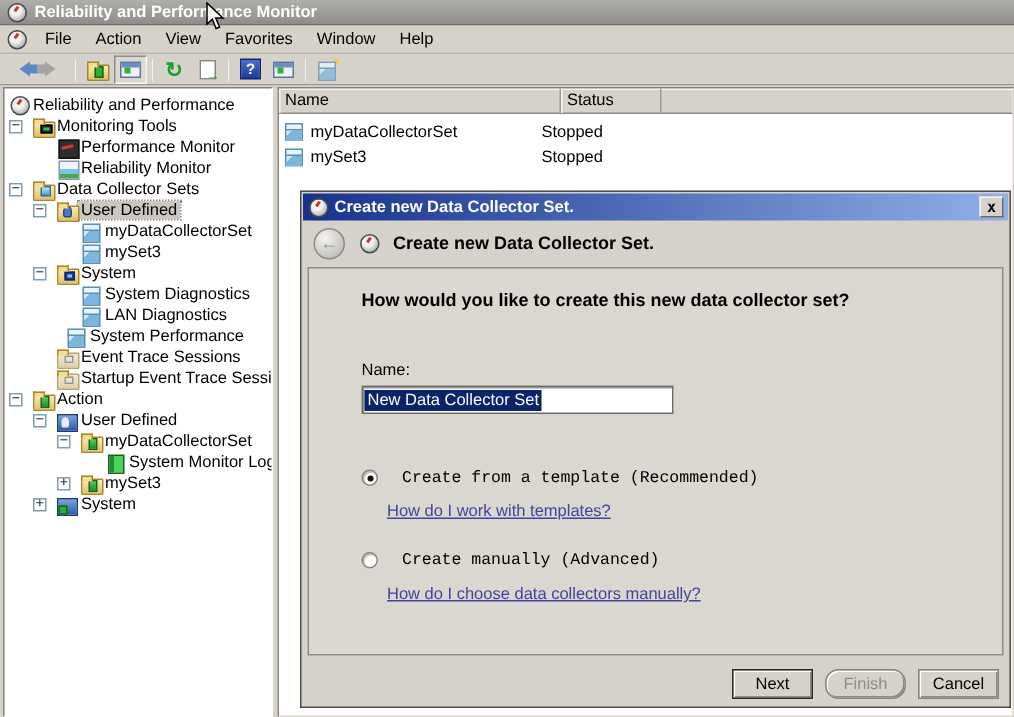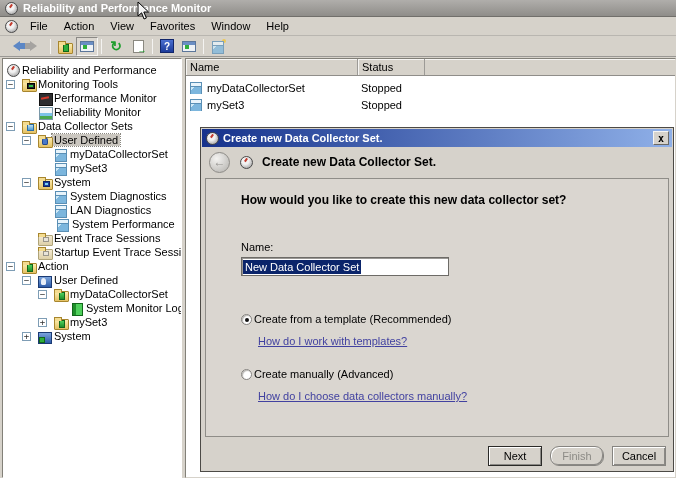--- a/index.html
+++ b/index.html
@@ -118,21 +118,21 @@
     display:flex; align-items:center; justify-content:center; color:#93918d; font-size:12px; font-weight:bold; }
   .dlg-header-title { font-weight:bold; font-size:12px; }
   .dlg-content { position:absolute; left:4px; right:4px; top:50px; bottom:34px;
     background:#dad6d0; border:1px solid #8f8d88; padding:14px 28px 0 35px; overflow:hidden; }
   .question { font-weight:bold; font-size:12px; margin-bottom:34px; }
   .name-label { margin-bottom:4px; }
   .name-input { width:208px; height:19px; background:#fff; border:1px solid #6d6b67;
     box-shadow:inset 1px 1px 0 #9a9894; display:flex; align-items:center; padding:0 1px; margin-bottom:37px; }
   .sel-text { background:#0a246a; color:#fff; padding:1px 2px; white-space:nowrap; }
   .option { margin-bottom:21px; }
-  .opt-line { display:flex; align-items:center; gap:2px; }
+  .opt-line { display:flex; gap:16px;font-family:Liberation Mono, monospace; }
   .radio { width:11px; height:11px; border-radius:50%; background:#fff; border:1px solid #85837f;
     box-shadow:inset 1px 1px 1px #b9b7b3; position:relative; flex:none; }
   .radio.checked::after { content:""; position:absolute; left:3px; top:3px; width:4px; height:4px;
     border-radius:50%; background:#111; }
   .opt-link { margin:10px 0 0 17px; color:#4242a0; text-decoration:underline; cursor:pointer; display:inline-block; }
   .dlg-buttons { position:absolute; right:7px; bottom:5px; display:flex; gap:8px; }
   .btn { width:54px; height:20px; background:#d6d2cb; border:1px solid #868480;
     box-shadow:inset 1px 1px 0 #ffffff, inset -1px -1px 0 #8b8985; display:flex; align-items:center;
     justify-content:center; font-size:11px; }
   .btn.default { border:1px solid #2b2a28; }
@@ -308,21 +308,21 @@
         <div class="tree-row" style="padding-left: 35px;">
           <span class="expander">
             <span class="expbox" style="visibility: hidden;"></span>
           </span>
           <span class="ticon i-cube">
             <i class="badge"></i>
           </span>
           <span class="tlabel">LAN Diagnostics</span>
         </div>
 
-        <div class="tree-row" style="padding-left: 37px;">
+        <div class="tree-row" style="padding-left: 25px;">
           <span class="expander">
             <span class="expbox" style="visibility: hidden;"></span>
           </span>
           <span class="ticon i-cube">
             <i class="badge"></i>
           </span>
           <span class="tlabel">System Performance</span>
         </div>
 
         <div class="tree-row" style="padding-left: 19px;">
@@ -401,21 +401,21 @@
           </span>
           <span class="ticon i-system-report">
             <i class="badge"></i>
           </span>
           <span class="tlabel">System</span>
         </div>
       </div>
 
     <div class="list-pane">
       <div class="list-header">
-        <div class="hcell" style="width:172px;">Name</div>
+        <div class="hcell" style="width:188px;">Name</div>
         <div class="hcell" style="width:67px;">Status</div>
         <div class="hfill"></div>
       </div>
       <div style="padding-top:3px;">
 
           <div class="list-row">
             <span class="lcell-name">
               <span class="ticon i-cube">
                 <i class="badge"></i>
               </span>

